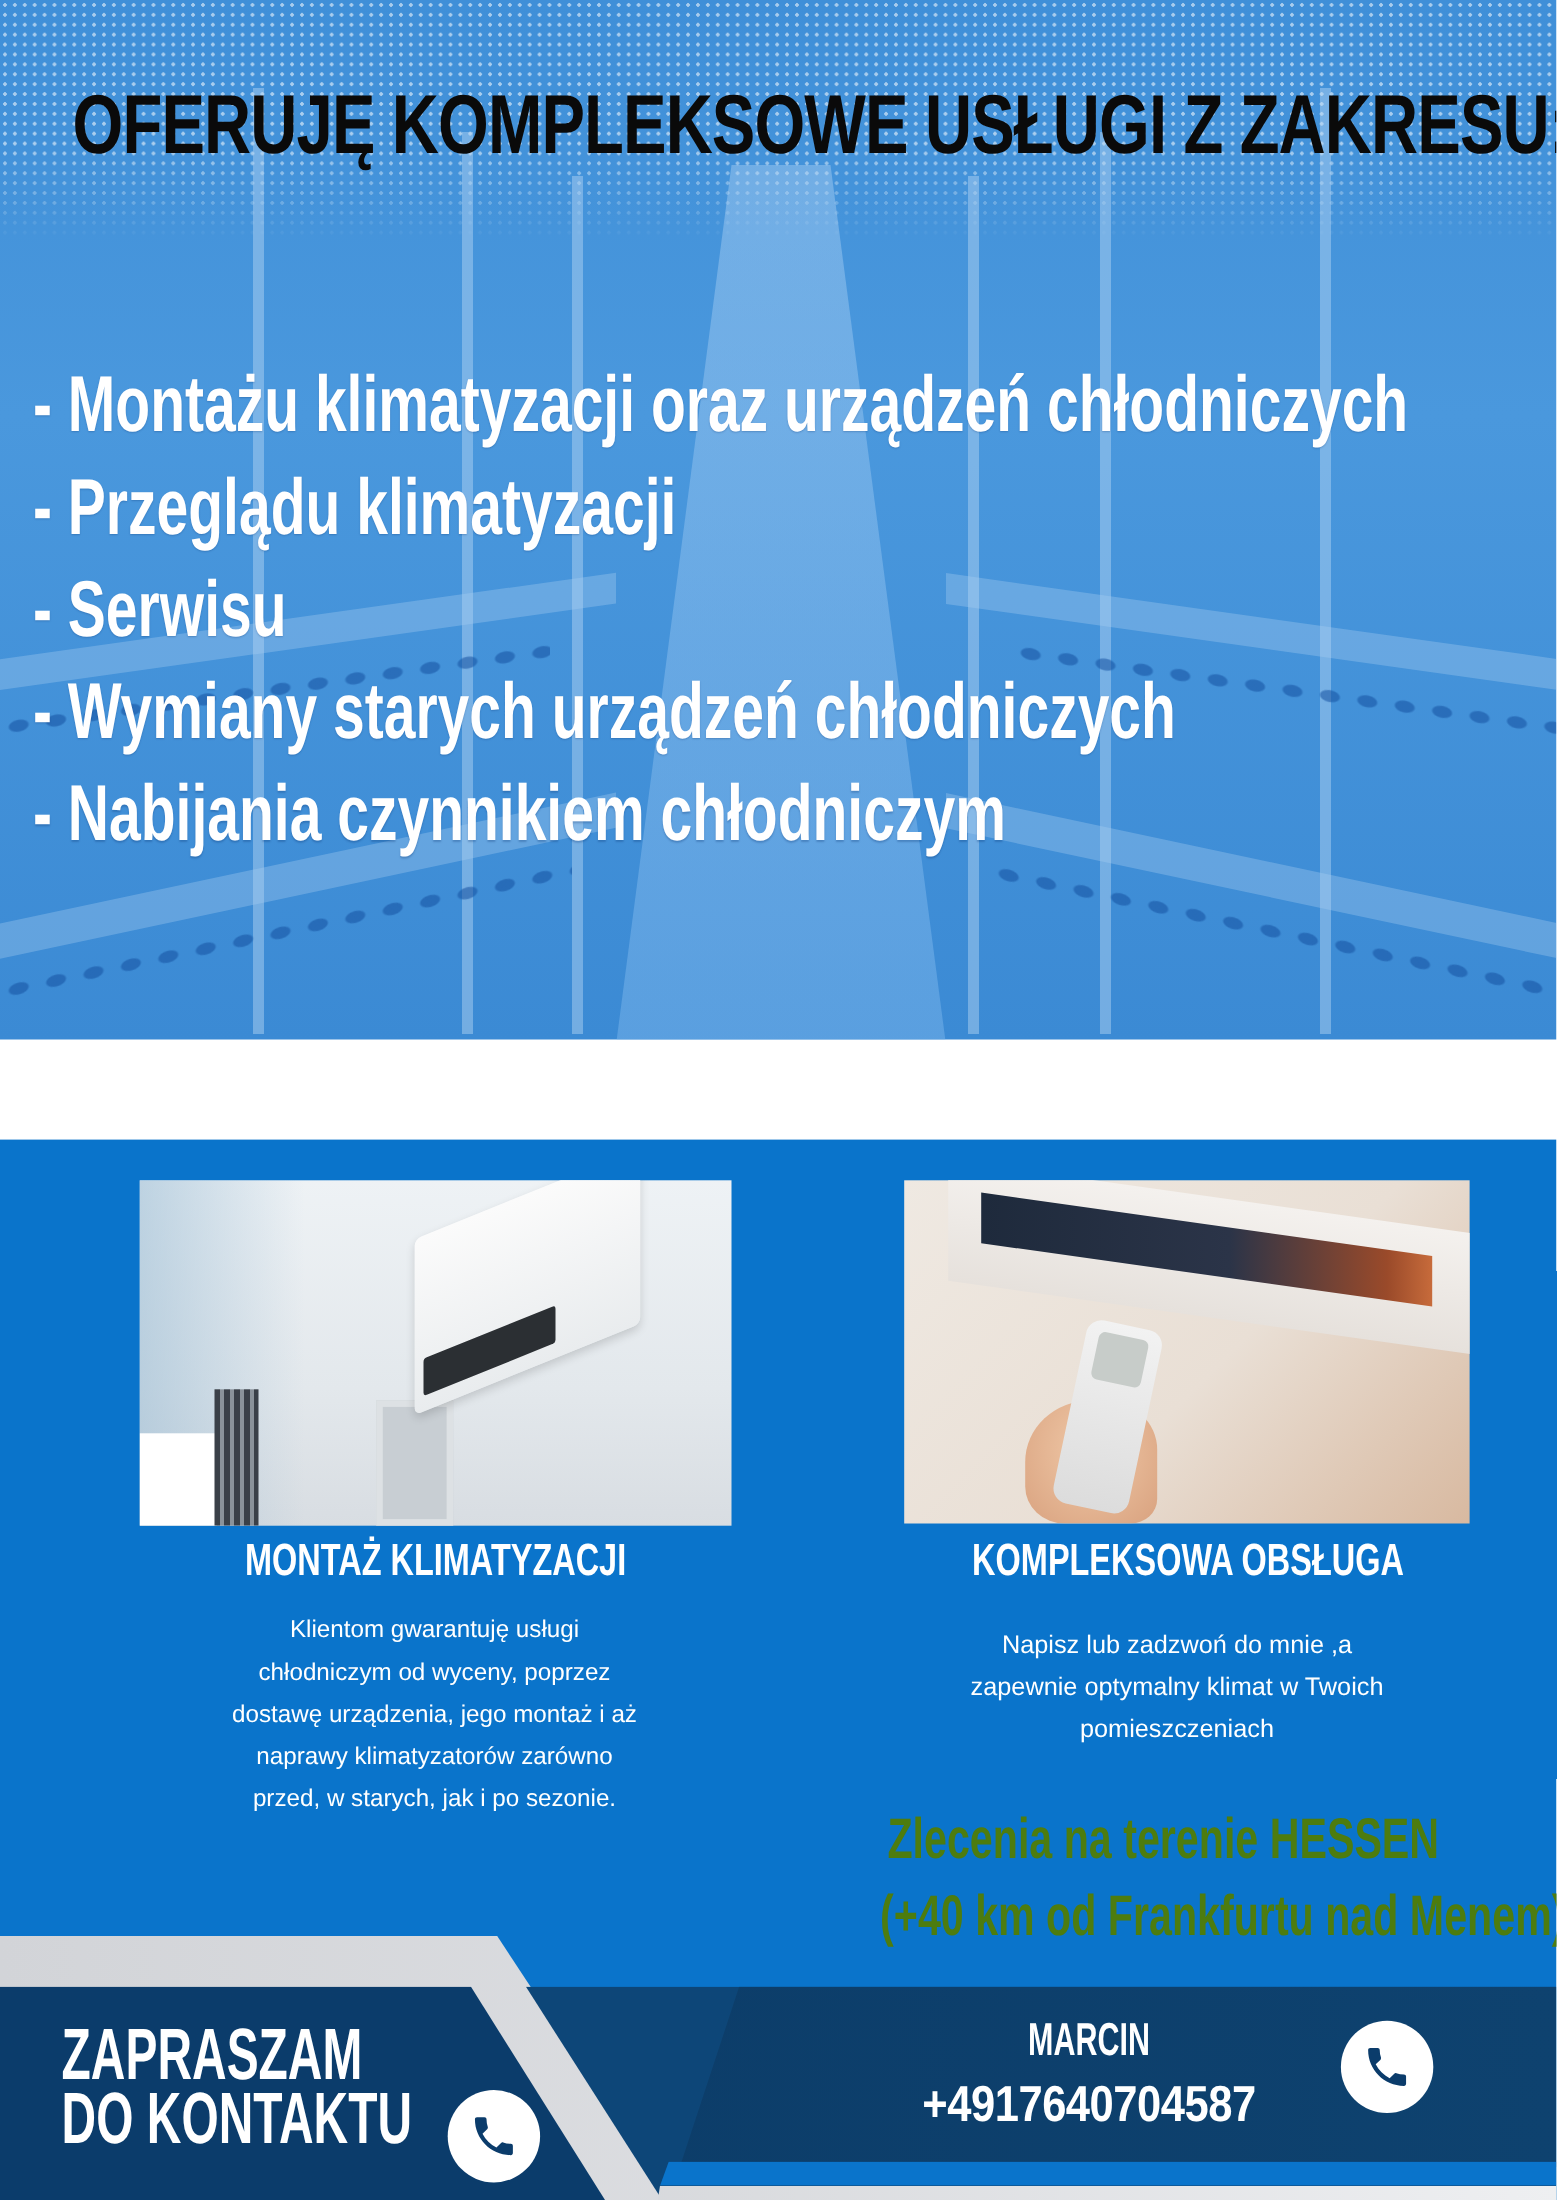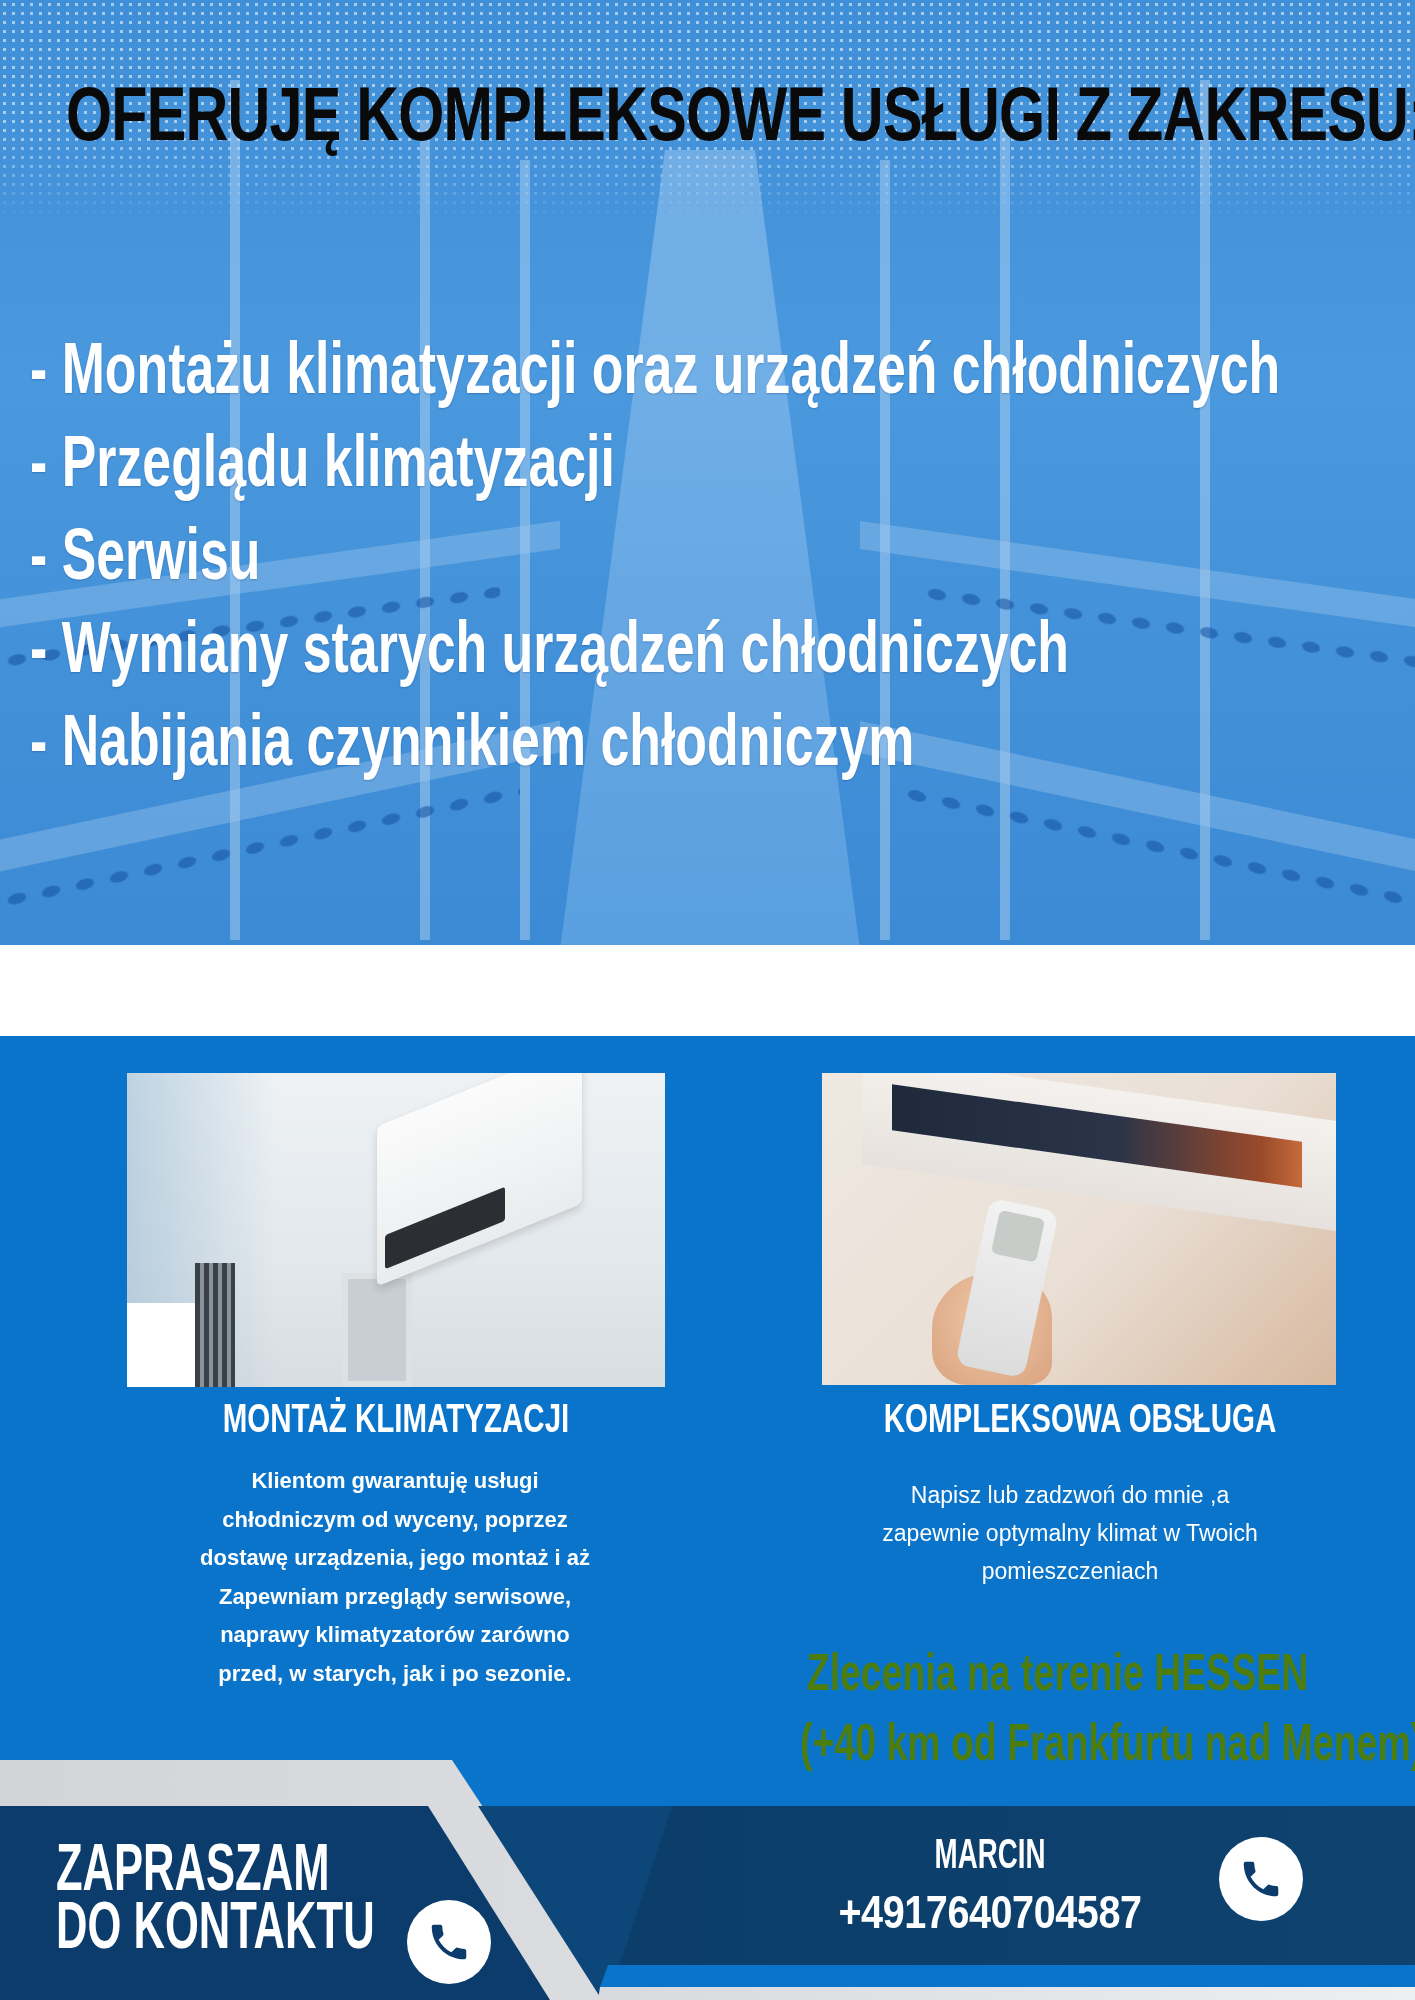--- a/index.html
+++ b/index.html
@@ -79,21 +79,21 @@
     background: linear-gradient(180deg, #f2f2f2, #dcdcdc); border-radius: 14px; transform: rotate(12deg); }
   .remote-screen { position: absolute; left: 12px; top: 10px; width: 46px; height: 44px; background: #c7ccc9; border-radius: 6px; }
   .hand { position: absolute; left: 110px; top: 200px; width: 120px; height: 112px;
     background: radial-gradient(ellipse at 50% 40%, #f0c9a8, #d9a27f); border-radius: 50% 40% 20% 30%; }
 
   .card-title { position: absolute; color: #fff; font-weight: 700; text-align: center; white-space: nowrap;
     font-size: 41px; transform: scaleX(0.72); transform-origin: center; }
   .t-left { left: 127px; width: 538px; top: 1395px; }
   .t-right { left: 800px; width: 560px; top: 1395px; }
 
-  .card-body { position: absolute; color: #fff; font-weight: 700; text-align: center; }
+  .card-body { position: absolute; color: #fff; font-weight: 400; text-align: center; }
   .b-left { left: 110px; width: 570px; top: 1462px; font-size: 22px; line-height: 38.5px; }
   .b-right { left: 780px; width: 580px; top: 1476px; font-size: 23px; line-height: 38px; font-weight: 400; }
 
   .region { position: absolute; left: 700px; width: 715px; top: 1637px; color: #4d7c0f; text-align: center; }
   .region div { font-size: 52px; font-weight: 700; line-height: 70px; white-space: nowrap;
     transform: scaleX(0.72); transform-origin: center; }
 
   
   .grey-band { position: absolute; left: 0; top: 1760px; width: 1415px; height: 240px;
     background: linear-gradient(90deg, #d2d4d8, #e6e7ea);
@@ -176,21 +176,20 @@
   <div class="remote">
     <div class="remote-screen"></div>
   </div>
 </div>
 
 <h2 class="card-title t-left">MONTAŻ KLIMATYZACJI</h2>
 <div class="card-body b-left">
   <div>Klientom gwarantuję usługi</div>
   <div>chłodniczym od wyceny, poprzez</div>
   <div>dostawę urządzenia, jego montaż i aż</div>
-  <div>Zapewniam przeglądy serwisowe,</div>
   <div>naprawy klimatyzatorów zarówno</div>
   <div>przed, w starych, jak i po sezonie.</div>
 </div>
 
 <h2 class="card-title t-right">KOMPLEKSOWA OBSŁUGA</h2>
 <div class="card-body b-right">
   <div>Napisz lub zadzwoń do mnie ,a</div>
   <div>zapewnie optymalny klimat w Twoich</div>
   <div>pomieszczeniach</div>
 </div>

